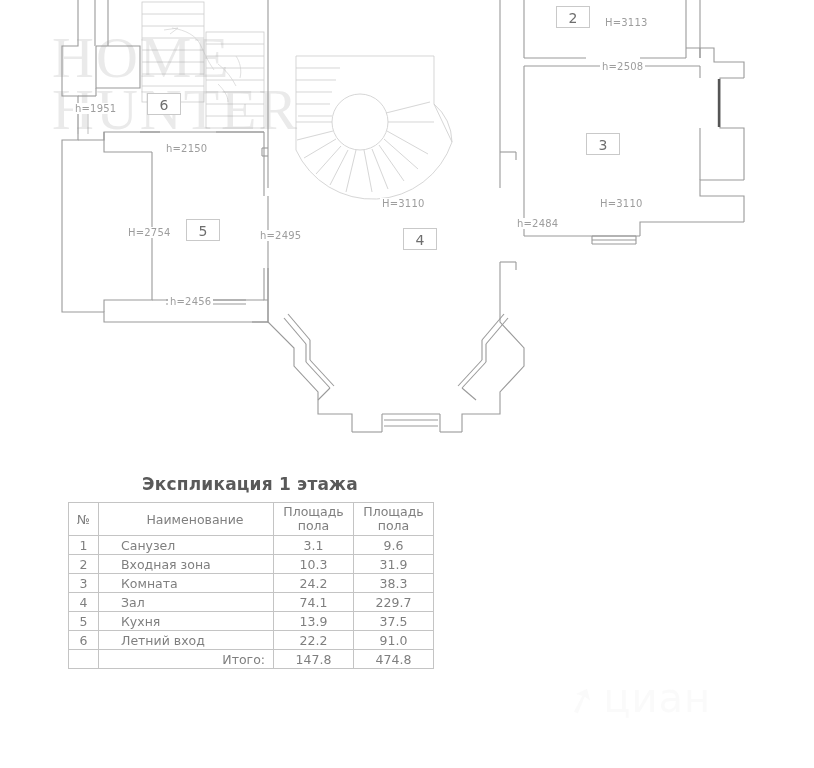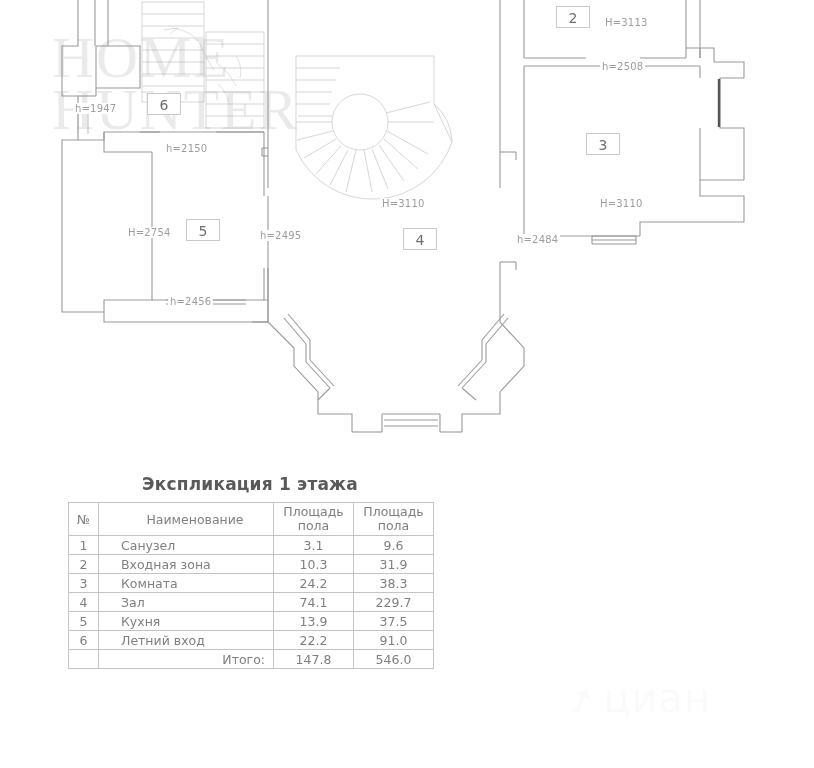--- a/index.html
+++ b/index.html
@@ -345,27 +345,27 @@
 
   <div class="wm-home">HOME
 HUNTER</div>
 
   <div class="room-num" style="left:147px; top:93px;">6</div>
   <div class="room-num" style="left:186px; top:219px;">5</div>
   <div class="room-num" style="left:403px; top:228px;">4</div>
   <div class="room-num" style="left:586px; top:133px;">3</div>
   <div class="room-num" style="left:556px; top:6px;">2</div>
 
-  <div class="dim" style="left:73px; top:103px;">h=1947</div>
+  <div class="dim" style="left:73px; top:103px;">h=1951</div>
   <div class="dim" style="left:164px; top:143px;">h=2150</div>
   <div class="dim" style="left:126px; top:213px;margin-top:14px;">H=2754</div>
   <div class="dim" style="left:258px; top:230px;">h=2495</div>
   <div class="dim" style="left:168px; top:296px;">h=2456</div>
   <div class="dim" style="left:380px; top:198px;">H=3110</div>
-  <div class="dim" style="left:515px; top:234px;">h=2484</div>
+  <div class="dim" style="left:515px; top:218px;">h=2484</div>
   <div class="dim" style="left:598px; top:198px;">H=3110</div>
   <div class="dim" style="left:600px; top:61px;">h=2508</div>
   <div class="dim" style="left:603px; top:17px;">H=3113</div>
 
 </div>
 
 <div id="table-block">
 
   <div id="expl-title">Экспликация 1 этажа</div>
 
@@ -421,21 +421,21 @@
           <td class="c-name">Летний вход</td>
           <td class="c-area">22.2</td>
           <td class="c-area">91.0</td>
         </tr>
       </tbody>
     <tfoot>
       <tr>
         <td class="c-num"></td>
         <td class="c-name c-total-label">Итого:</td>
         <td class="c-area">147.8</td>
-        <td class="c-area">546.0</td>
+        <td class="c-area">474.8</td>
       </tr>
     </tfoot>
   </table>
 </div>
 
 <div class="wm-cian">
   <span class="cian-mark">➚</span><span>циан</span>
 </div>
 
 </body></html>

